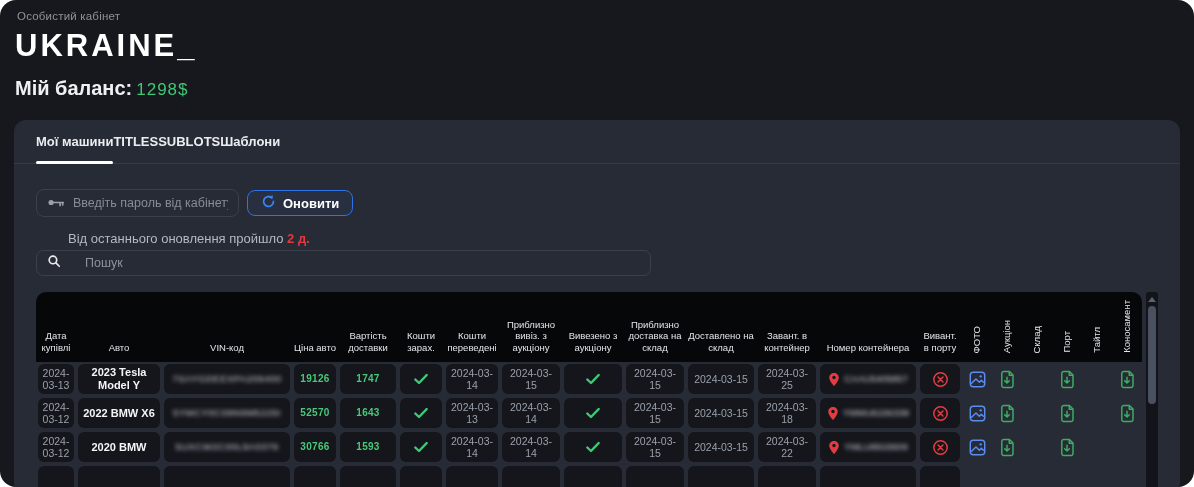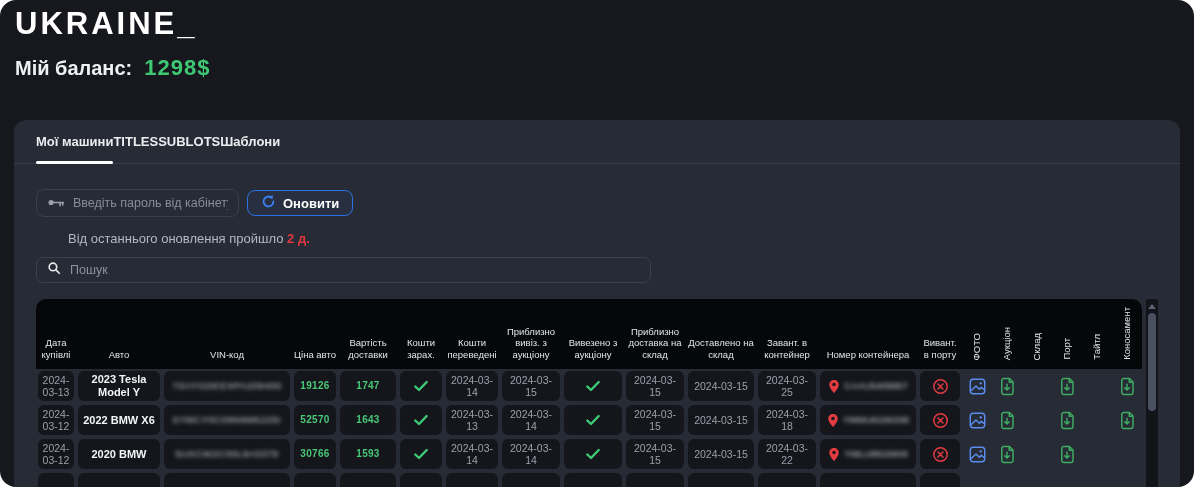--- a/index.html
+++ b/index.html
@@ -6,39 +6,39 @@
   body { background: #ffffff; font-family: "Liberation Sans", sans-serif; }
   .page {
     position: relative; width: 1194px; height: 487px;
     background: #16181d; border-radius: 16px; overflow: hidden;
     font-family: "Liberation Sans", sans-serif;
   }
   
   .kicker { margin: 10px 0 0 17px; font-size: 11.5px; color: #8d929c; letter-spacing: .2px; }
   .logo { margin: 6px 0 0 15px; font-size: 31px; font-weight: 900; color: #ffffff; letter-spacing: 3px; }
   .balance { margin: 13px 0 0 15px; font-size: 20px; font-weight: 700; color: #eff0f3; }
-  .balance .green { color: #3fc874; font-size: 22px; font-weight: 700; letter-spacing: 1px; margin-left: 12px; }
+  .balance .green { color: #3fc874; font-size: 17px; font-weight: 400; letter-spacing: 1px; margin-left: 4px; }
   
   .panel {
     position: absolute; left: 14px; right: 14px; top: 120px; bottom: -8px;
     background: #272b35; border-radius: 12px; overflow: hidden;
   }
   .tabbar { display: flex; padding: 0 22px; height: 44px; border-bottom: 1px solid #373c47; }
   .tab { display: flex; align-items: center; font-size: 13px; font-weight: 700; color: #ecedf0; position: relative; cursor: pointer; white-space: nowrap; }
   .tab.active::after { content:''; position:absolute; left:0; right:0; bottom:-1px; height:3px; background:#ffffff; border-radius:2px; }
   .panel-body { padding: 25px 22px 0; }
   
   .controls-row { display: flex; align-items: center; gap: 8px; }
   .pw-input { width: 203px; height: 28px; border: 1px solid #3b404c; border-radius: 8px; display: flex; align-items: center; gap: 8px; padding: 0 10px; background: transparent; }
   .pw-input input, .search-box input { background: transparent; border: none; outline: none; flex: 1; color: #d6d9df; font-size: 12.5px; font-family: "Liberation Sans", sans-serif; min-width: 0; }
   .pw-input input::placeholder { color: #878c97; }
   .refresh-btn { height: 26px; border: 1.5px solid #2e72e8; border-radius: 8px; display: flex; align-items: center; gap: 7px; padding: 0 13px; color: #ffffff; font-size: 13px; font-weight: 600; background: rgba(46,114,232,0.07); cursor: pointer; font-family: "Liberation Sans", sans-serif; }
   .update-note { margin-top: 14px; font-size: 13px; color: #b3b8c6; margin-left: 32px; }
   .update-age { color: #e0393f; font-weight: 600; }
-  .search-box { margin-top: 11px; width: 615px; height: 26px; border: 1px solid #3b404c; border-radius: 7px; display: flex; align-items: center; gap: 9px; padding: 0 10px; }
+  .search-box { margin-top: 4px; width: 615px; height: 26px; border: 1px solid #3b404c; border-radius: 7px; display: flex; align-items: center; gap: 24px; padding: 0 10px; }
   .search-box input::placeholder { color: #8d929d; }
   
   .table-wrap { margin-top: 16px; position: relative; width: 1126px; }
   .trow { display: grid; grid-template-columns: 40px 86px 130px 46px 60px 46px 56px 62px 62px 62px 70px 62px 100px 44px 30px 30px 30px 30px 30px 30px; width: 1106px; }
   .thead { height: 70px; background: #060709; border-radius: 10px 10px 0 0; }
   .hcell { display: flex; align-items: flex-end; justify-content: center; text-align: center; font-size: 9.5px; color: #e3e5e9; padding: 2px 2px 9px; line-height: 1.2; }
   .hrot span { writing-mode: vertical-rl; transform: rotate(180deg); font-size: 9.5px; color: #e3e5e9; }
   .body-row { height: 34px; }
   .tcell { display: flex; }
   .cellbox { flex: 1; margin: 2px; background: #14161c; border-radius: 6px; display: flex; align-items: center; justify-content: center; color: #9aa0aa; font-size: 10.5px; line-height: 1.15; text-align: center; padding: 1px 3px; overflow: hidden; }
@@ -51,20 +51,21 @@
   .icon-cell { align-items: center; justify-content: center; }
   
   .vscroll { position: absolute; left: 1110px; top: 0; width: 12px; height: 200px; background: #121419; border-radius: 3px; }
   .vs-arrow { width: 0; height: 0; border-left: 4px solid transparent; border-right: 4px solid transparent; border-bottom: 5px solid #5a6170; margin: 5px auto 0; }
   .vs-thumb { width: 8px; margin: 4px auto 0; height: 98px; background: #49505f; border-radius: 4px; }
 </style>
 </head>
 <body>
 
 <div class="page">
+  <div class="kicker">Особистий кабінет</div>
   <div class="logo">UKRAINE_</div>
   <div class="balance">
     <span>Мій баланс:</span><span class="green">1298$</span>
   </div>
 
   <div class="panel">
     <div class="tabbar">
         <div class="tab active">Мої машини</div>
         <div class="tab">TITLES</div>
         <div class="tab">SUBLOTS</div>

